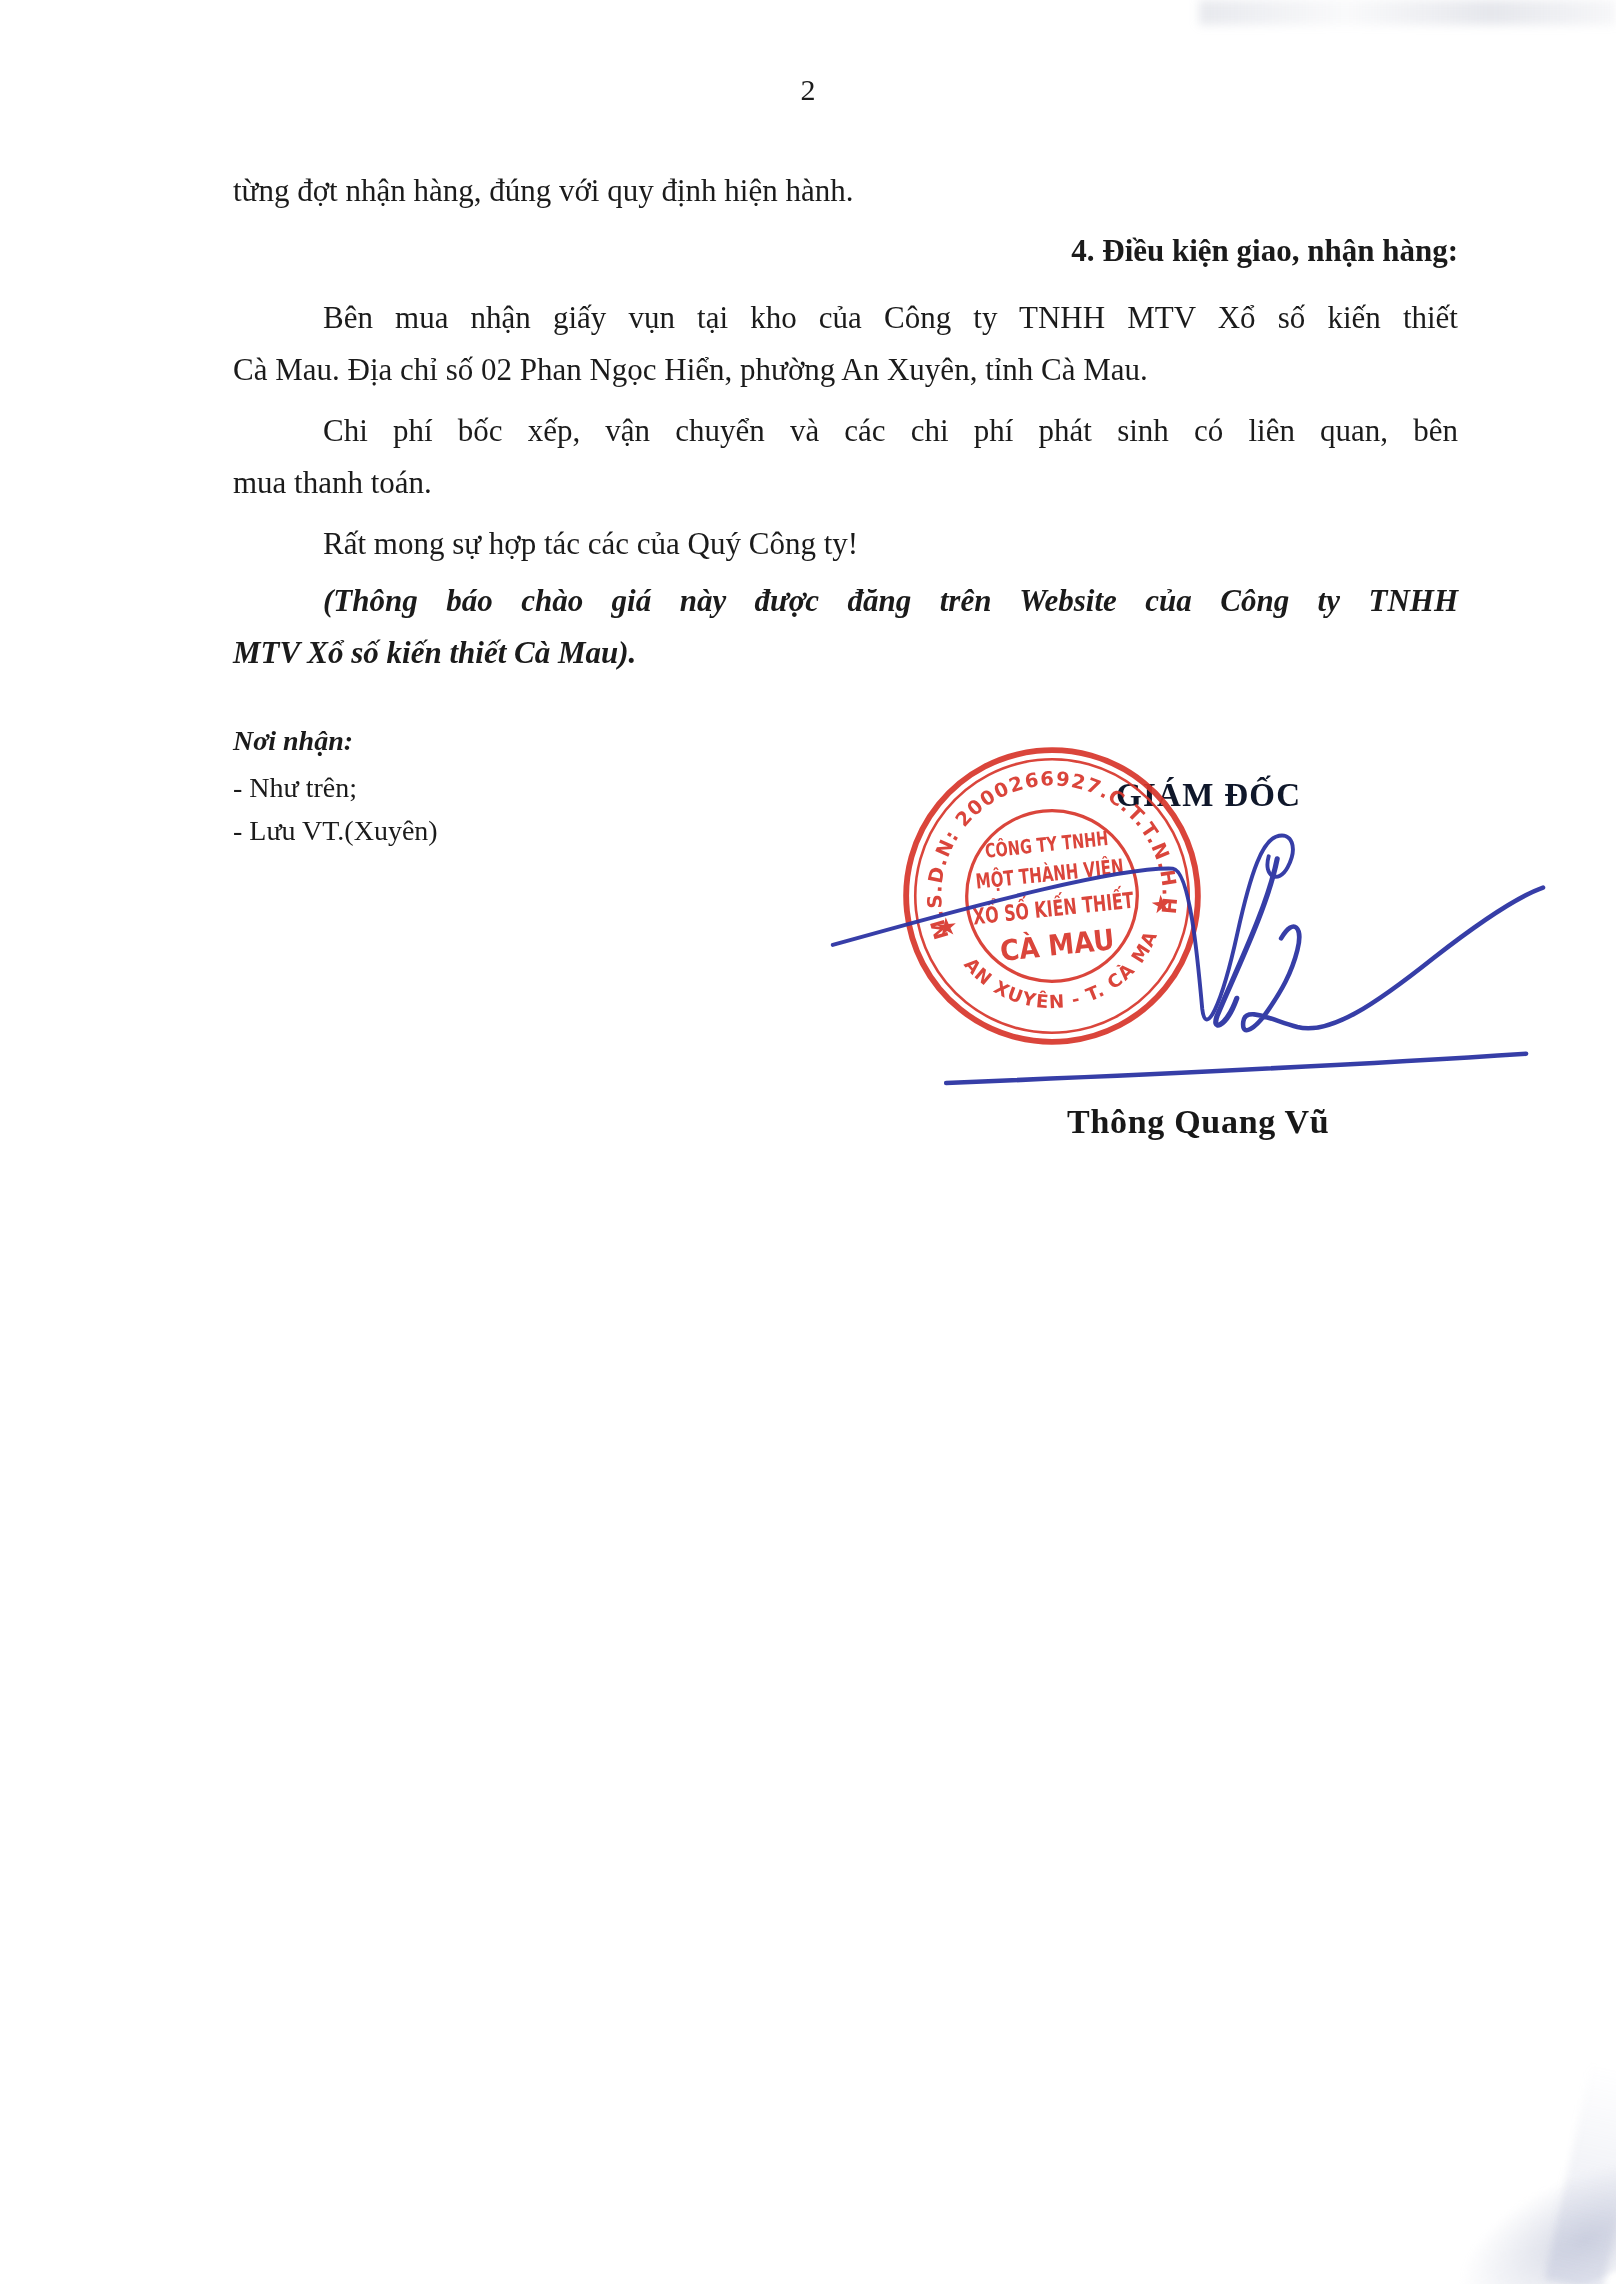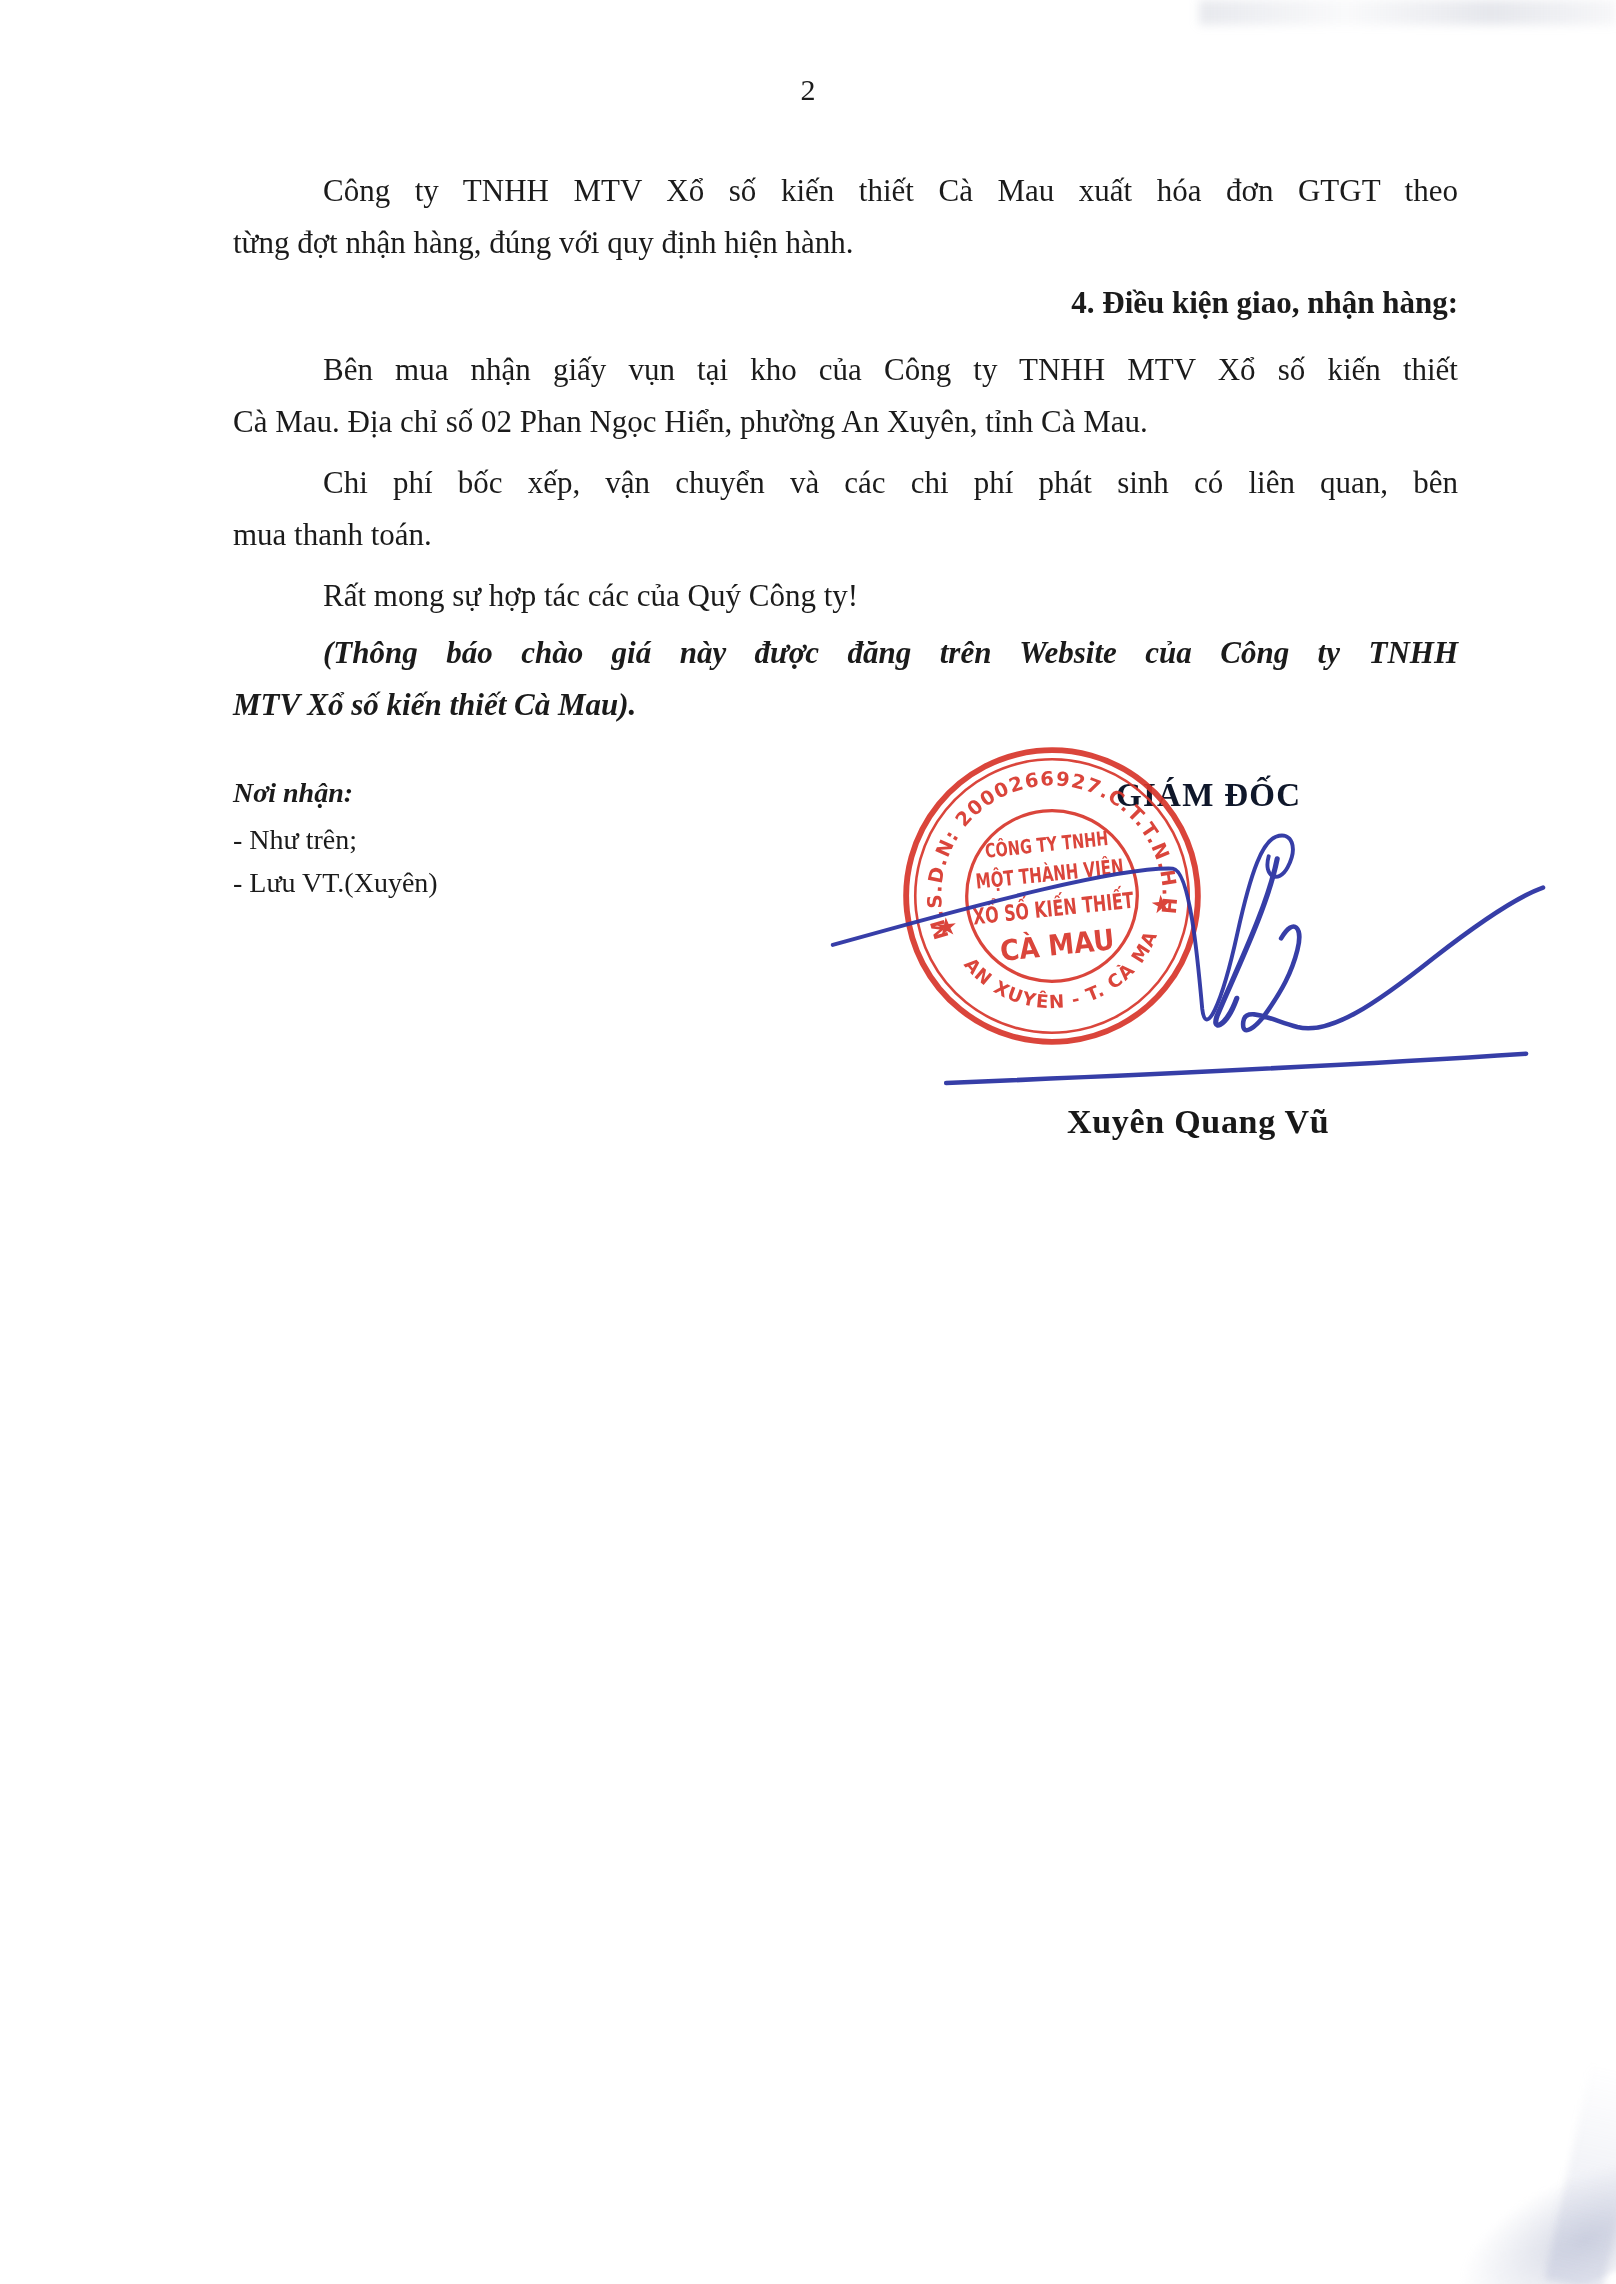--- a/index.html
+++ b/index.html
@@ -85,21 +85,20 @@
 </style>
 </head>
 <body>
 
 <div class="page">
 
   <div class="page-number">2</div>
 
   <div class="content">
     <div class="para p1">
-        <div class="ln ln-just ln-indent">Công ty TNHH MTV Xổ số kiến thiết Cà Mau xuất hóa đơn GTGT theo</div>
         <div class="ln">từng đợt nhận hàng, đúng với quy định hiện hành.</div>
       </div>
     <div class="heading">4. Điều kiện giao, nhận hàng:</div>
     <div class="para p2">
         <div class="ln ln-just ln-indent">Bên mua nhận giấy vụn tại kho của Công ty TNHH MTV Xổ số kiến thiết</div>
         <div class="ln">Cà Mau. Địa chỉ số 02 Phan Ngọc Hiển, phường An Xuyên, tỉnh Cà Mau.</div>
       </div>
     <div class="para p3">
         <div class="ln ln-just ln-indent">Chi phí bốc xếp, vận chuyển và các chi phí phát sinh có liên quan, bên</div>
         <div class="ln">mua thanh toán.</div>
@@ -113,21 +112,21 @@
       </div>
 
     <div class="recipients">
       <div class="recipients-label">Nơi nhận:</div>
       <div class="recipient-item">- Như trên;</div>
       <div class="recipient-item">- Lưu VT.(Xuyên)</div>
     </div>
   </div>
 
   <div class="sig-title">GIÁM ĐỐC</div>
-  <div class="signer-name">Xuyên Quang Vũ</div>
+  <div class="signer-name">Thông Quang Vũ</div>
 
   <svg class="stamp-svg" viewBox="0 0 470 470">
     <g transform="rotate(-6 235 235)" fill="none" stroke="#d8372d">
       <circle cx="235" cy="235" r="224" stroke-width="9"></circle>
       <circle cx="235" cy="235" r="210" stroke-width="4"></circle>
       <circle cx="235" cy="235" r="131" stroke-width="5"></circle>
       <path id="arcTop" d="M 75.2 293.1 A 170 170 0 1 1 394.8 293.1" stroke="none"></path>
       <path id="arcBottom" d="M 81.7 313.1 A 172 172 0 0 0 388.3 313.1" stroke="none"></path>
       <text class="stamp-text" font-size="30" letter-spacing="2" fill="#d8372d" stroke="none">
         <textPath href="#arcTop" startOffset="50%" text-anchor="middle">M.S.D.N: 2000266927.C.T.T.N.H.H</textPath>

